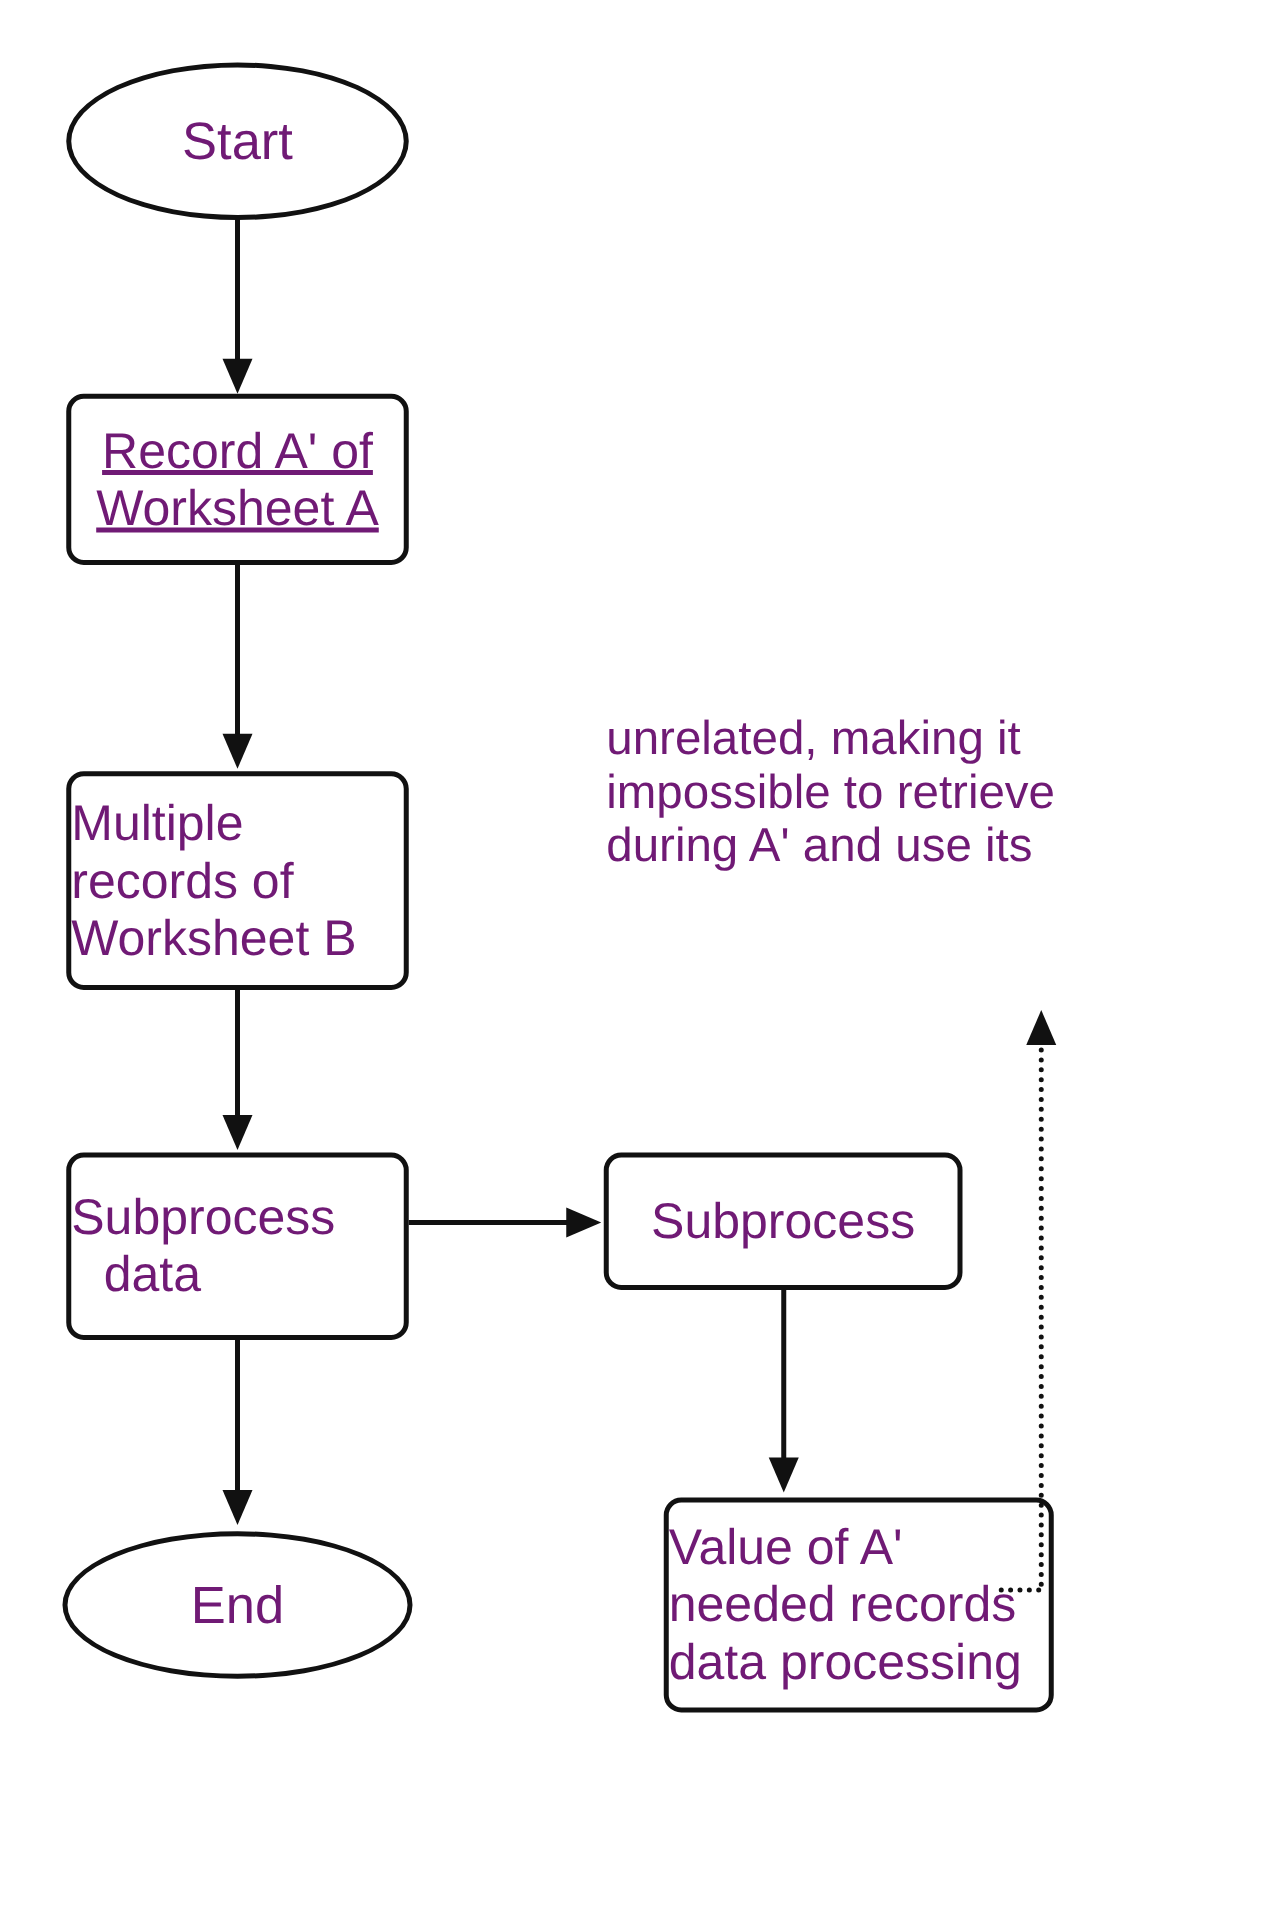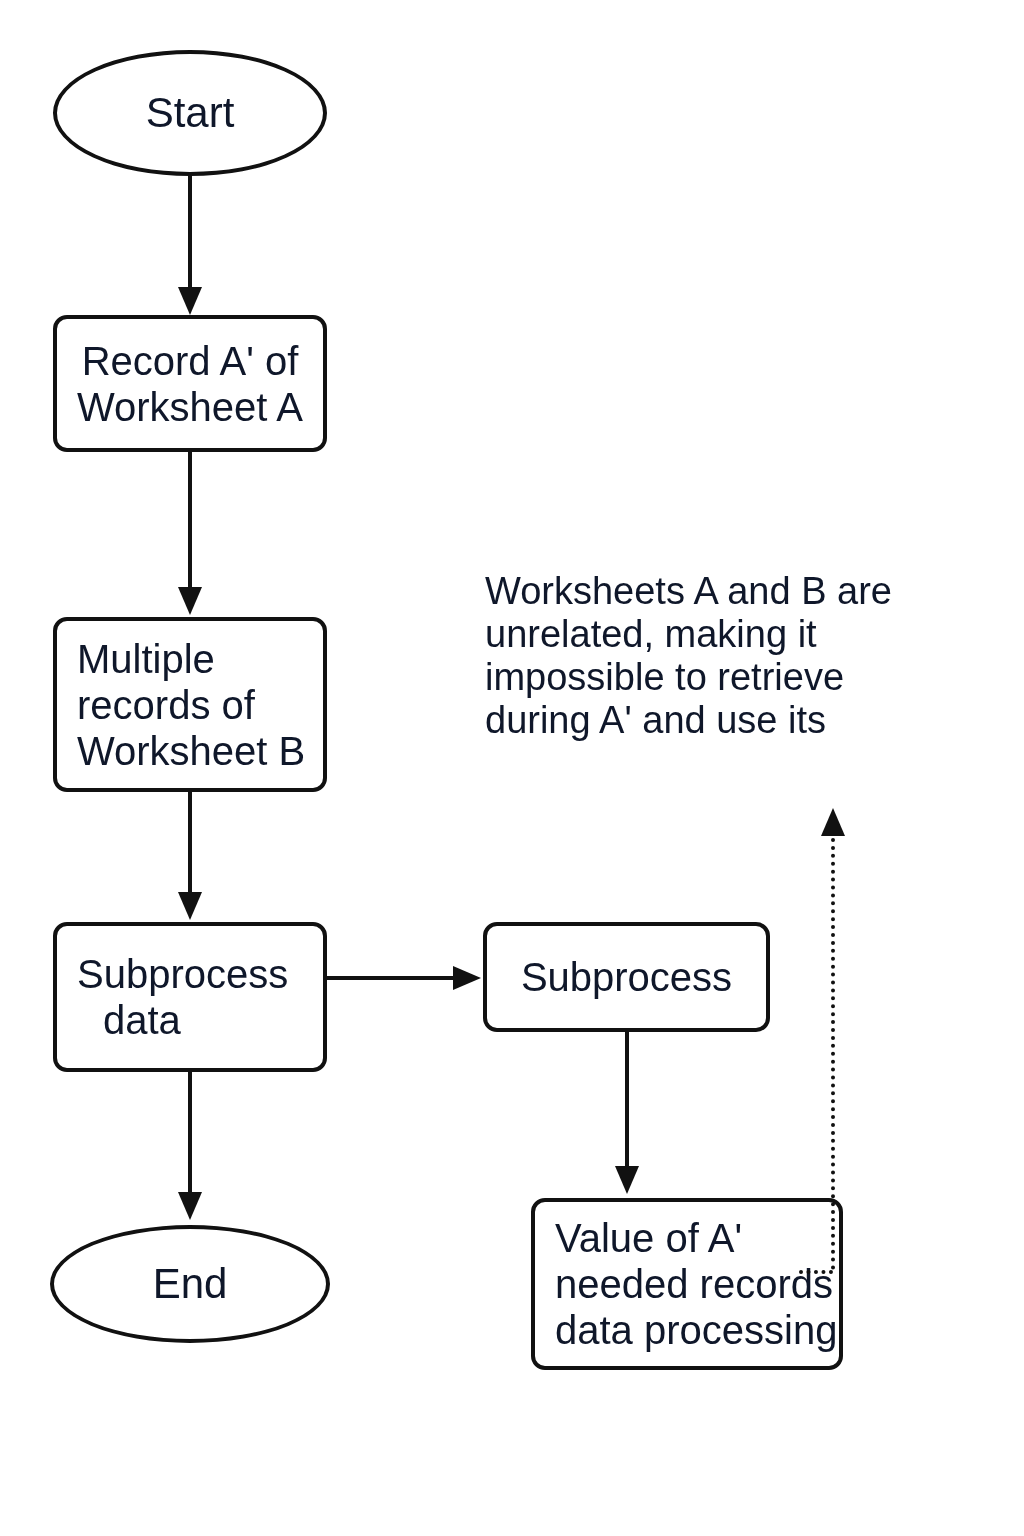--- a/index.html
+++ b/index.html
@@ -6,21 +6,21 @@
     margin: 0;
     padding: 0;
     background: #ffffff;
   }
   .canvas {
     position: relative;
     width: 1024px;
     height: 1536px;
     background: #ffffff;
     font-family: "Liberation Sans", sans-serif;
-    color: #0f172a;
+    color: #701a75;
     overflow: hidden;
   }
   .node {
     position: absolute;
     box-sizing: border-box;
     border: 4px solid #111111;
     background: #ffffff;
     display: flex;
     flex-direction: column;
     justify-content: center;
@@ -28,21 +28,21 @@
   .rect { border-radius: 14px; }
   .ellipse { border-radius: 50%; }
   .t-center { align-items: center; text-align: center; }
   .t-left { align-items: flex-start; text-align: left; }
   .node .line-text {
     font-size: 40px;
     line-height: 46px;
     white-space: nowrap;
   }
   .ellipse .line-text { font-size: 42px; }
-  .pad-left { padding-left: 20px; }
+  .pad-left { }
   .indent-2 { padding-left: 26px; }
 
   
   .vline {
     position: absolute;
     width: 4px;
     background: #111111;
   }
   .hline {
     position: absolute;
@@ -89,21 +89,21 @@
     width: 470px;
   }
   .annotation .line-text {
     font-size: 38px;
     line-height: 43px;
     white-space: nowrap;
   }
 
   
   #node-start        { left: 53px;  top: 50px;   width: 274px; height: 126px; }
-  #node-record-a     { left: 53px;  top: 315px;  width: 274px; height: 137px; }
+  #node-record-a     { left: 53px;  top: 315px;  width: 274px; height: 137px; text-decoration: underline; }
   #node-multiple-b   { left: 53px;  top: 617px;  width: 274px; height: 175px; }
   #node-subprocess-node { left: 53px; top: 922px; width: 274px; height: 150px; }
   #node-subprocess   { left: 483px; top: 922px;  width: 287px; height: 110px; }
   #node-value-a      { left: 485px; top: 1198px; width: 312px; height: 172px; margin-left: 46px; }
   #node-end          { left: 50px;  top: 1225px; width: 280px; height: 118px; text-align: center; }
 </style>
 </head>
 <body>
 
 <div class="canvas">
@@ -158,19 +158,18 @@
 
   <div class="node ellipse t-center" id="node-end">
     <div class="line-text">End</div>
   </div>
 
   <div class="hdotted" style="left:799px; top:1270px; width:34px;"></div>
   <div class="vdotted" style="left:831px; top:838px; height:432px;"></div>
   <div class="arrow-up" style="left:821px; top:808px;"></div>
 
   <div class="annotation">
-    <div class="line-text">Worksheets A and B are</div>
     <div class="line-text">unrelated, making it</div>
     <div class="line-text">impossible to retrieve</div>
     <div class="line-text">during A' and use its</div>
   </div>
 
 </div>
 
 </body></html>

